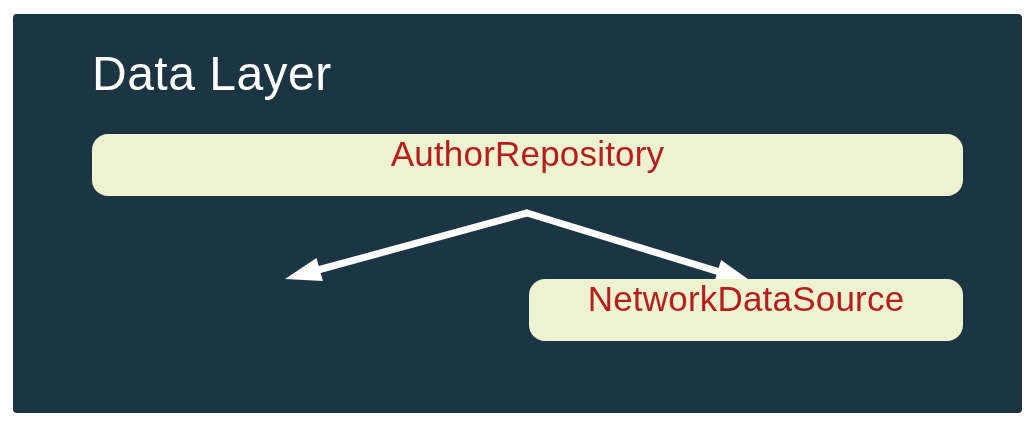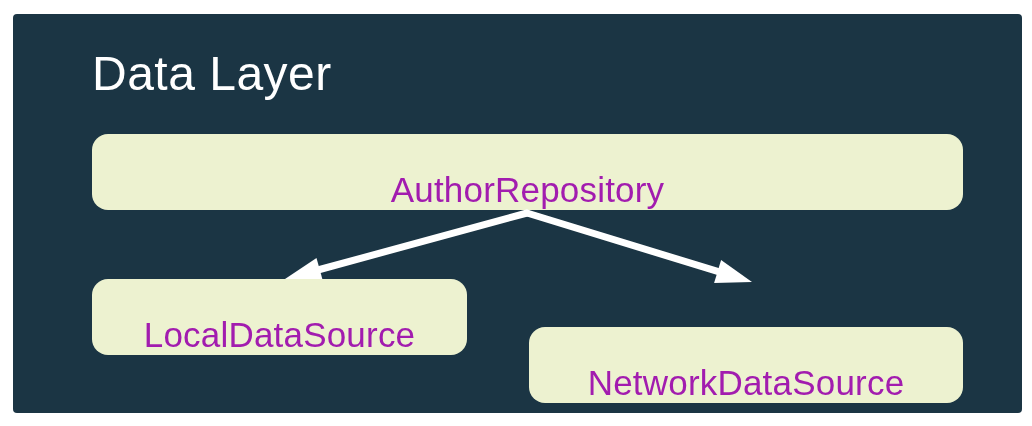--- a/index.html
+++ b/index.html
@@ -34,32 +34,32 @@
     font-size: 48px;
     font-weight: 400;
     letter-spacing: 0.5px;
     color: #ffffff;
     white-space: nowrap;
   }
   .node {
     position: absolute;
     background: #edf2d0;
     border-radius: 16px;
-    height: 76px;
+    height: 62px;
     display: flex;
-    align-items: flex-end;
+    align-items: flex-start;
     justify-content: center;
-    color: #a21caf;
+    color: #b91c1c;
     font-size: 35px;
     letter-spacing: 0.2px;
     white-space: nowrap;
   }
   .node-repo    { left: 79px;  top: 120px; width: 871px; }
   .node-local   { left: 79px;  top: 265px; width: 375px; }
-  .node-network { left: 516px; top: 265px; width: 434px; margin-top: 48px; }
+  .node-network { left: 516px; top: 265px; width: 434px; }
   .arrows {
     position: absolute;
     left: 0;
     top: 0;
     width: 1009px;
     height: 399px;
     pointer-events: none;
   }
 </style>
 </head>
@@ -78,22 +78,19 @@
       <g fill="#ffffff" stroke="#ffffff">
         <line x1="514" y1="199" x2="306.7" y2="255.5" stroke-width="7" stroke-linecap="round"></line>
         <polygon points="272,265 303.5,243.9 309.9,267.1" stroke="none"></polygon>
       </g>
       <g fill="#ffffff" stroke="#ffffff">
         <line x1="514" y1="199" x2="704.6" y2="257.4" stroke-width="7" stroke-linecap="round"></line>
         <polygon points="739,268 701.1,268.9 708.1,245.9" stroke="none"></polygon>
       </g>
     </svg>
 
-    <div class="node node-local">
-      <span>LocalDataSource</span>
-    </div>
 
     <div class="node node-network">
       <span>NetworkDataSource</span>
     </div>
 
   </div>
 </div>
 
 </body></html>

